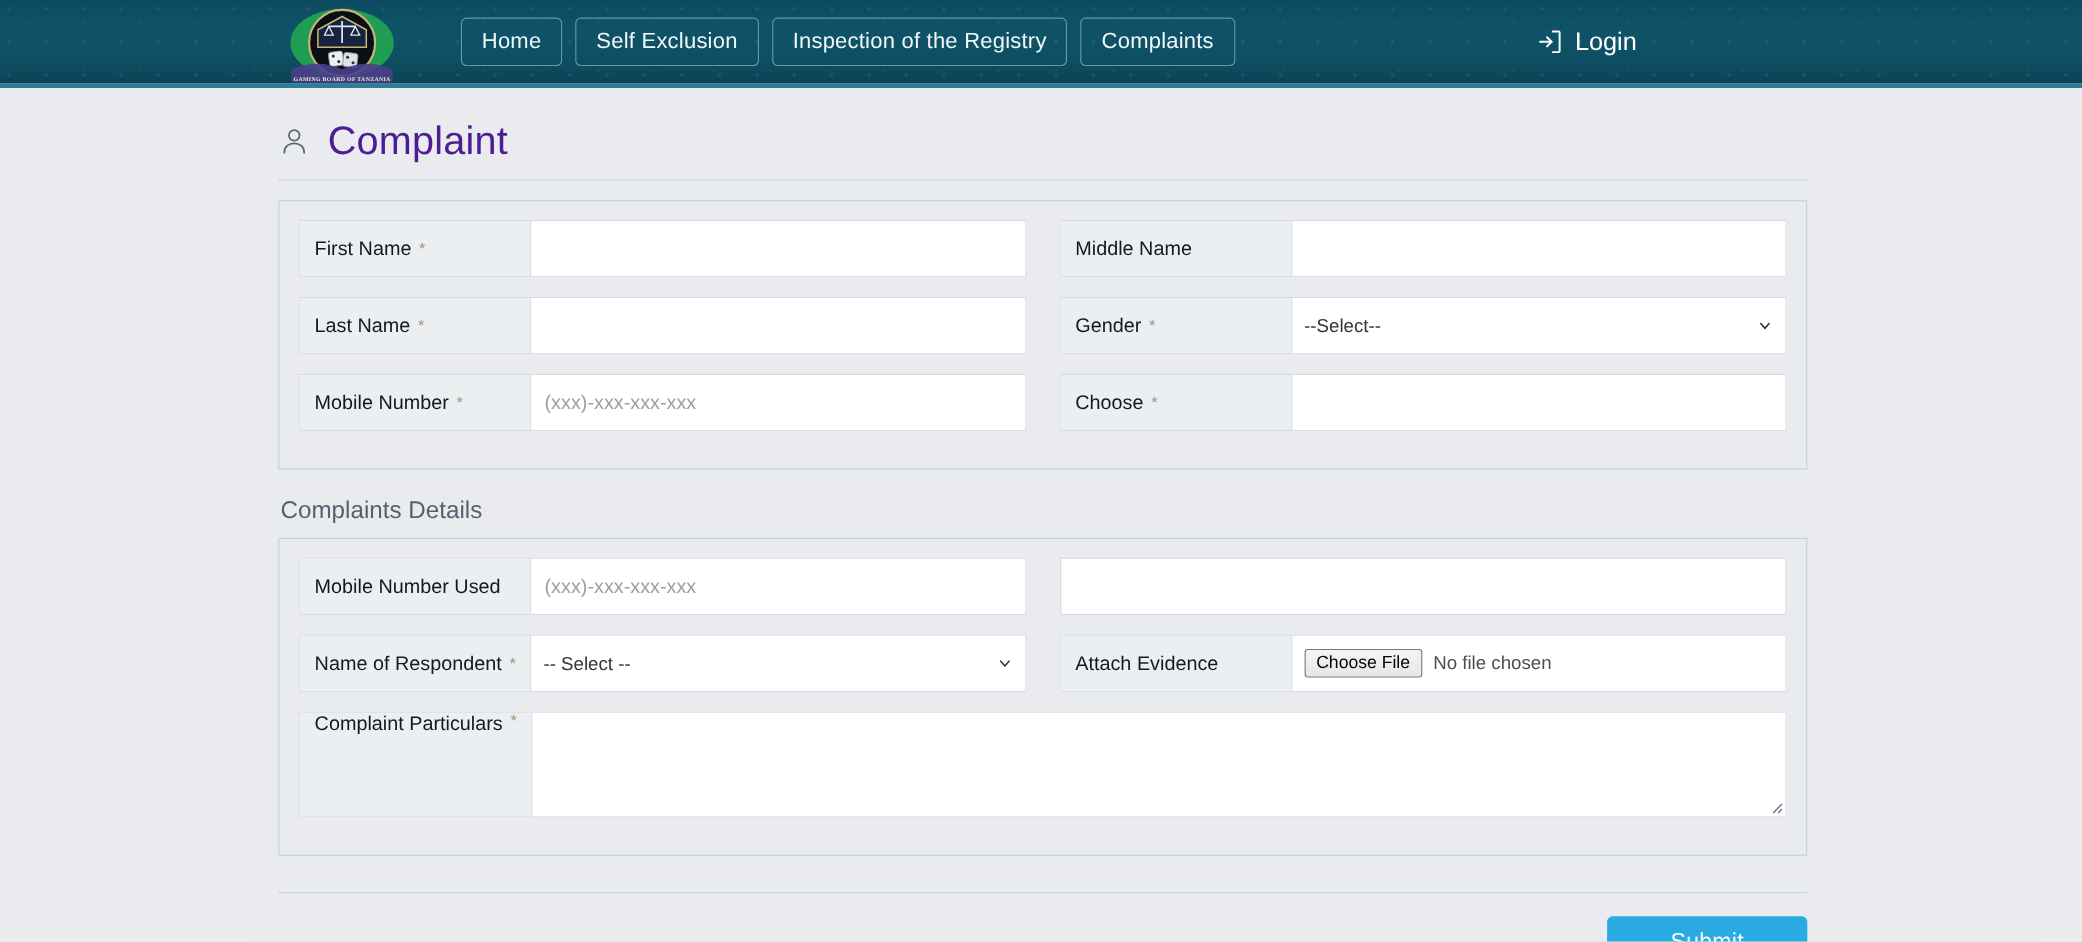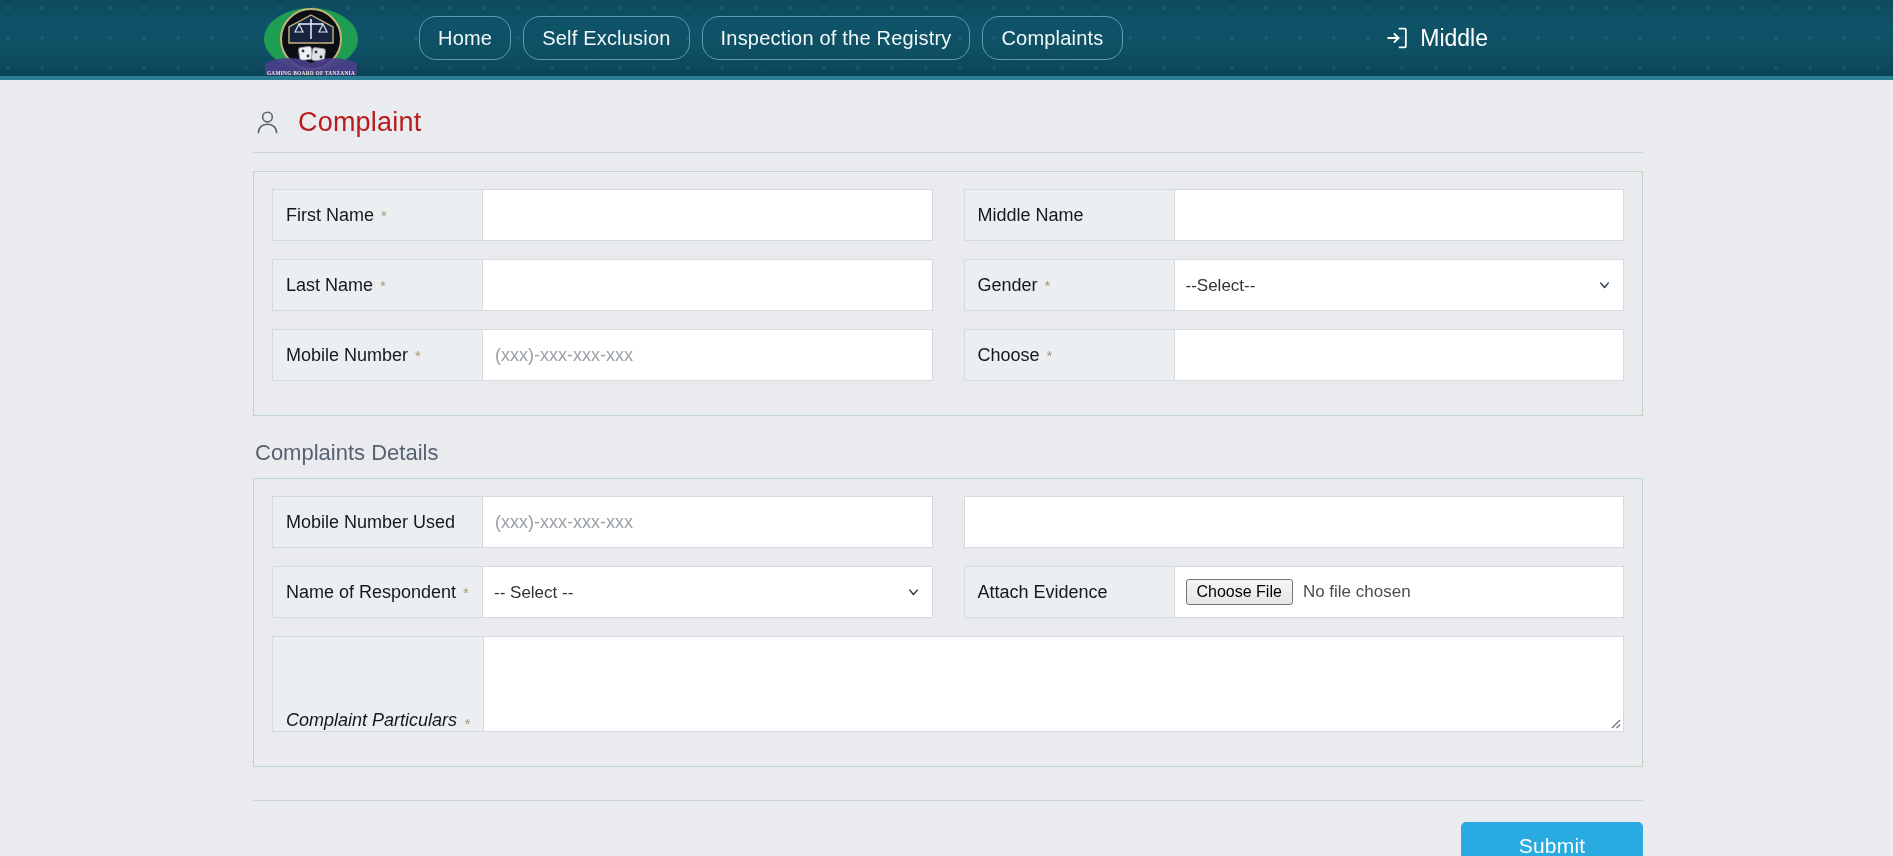--- a/index.html
+++ b/index.html
@@ -67,21 +67,21 @@
     gap: 12px;
     align-items: center;
   }
   .nav-btn {
     display: inline-flex;
     align-items: center;
     justify-content: center;
     height: 44px;
     padding: 0 18px;
     border: 1px solid #5d9cae;
-    border-radius: 17px;
+    border-radius: 5px;
     color: #f2f7f9;
     font-size: 20px;
     letter-spacing: .2px;
     background: transparent;
     cursor: pointer;
     white-space: nowrap;
     font-family: "Liberation Sans", sans-serif;
   }
 
   
@@ -116,22 +116,22 @@
 
   
   .page-title-row {
     display: flex;
     align-items: center;
     gap: 16px;
     padding: 12px 0 14px 0;
   }
   .user-outline-icon { display: block; }
   .page-title {
-    font-size: 27px;
-    color: #b91c1c;
+    font-size: 36px;
+    color: #4c1d95;
     font-weight: 400;
     letter-spacing: .2px;
   }
   .title-divider {
     height: 1px;
     background: #c8d4d1;
     width: 100%;
     margin-bottom: 18px;
   }
 
@@ -170,21 +170,21 @@
     background: #eceff1;
     border-right: 1px solid #d4dade;
     display: flex;
     align-items: center;
     padding: 0 13px;
     font-size: 18px;
     color: #16181a;
     white-space: nowrap;
     font-weight: 400;
   }
-  .field.tall .field-label { align-items: flex-end; font-style: italic; }
+  .field.tall .field-label { align-items: flex-start; }
   .req {
     color: #a89574;
     font-size: 15px;
     margin-left: 7px;
     line-height: 1;
   }
 
   .field-control {
     flex: 1 1 auto;
     min-width: 0;
@@ -339,21 +339,21 @@
       <button class="nav-btn">Inspection of the Registry</button>
       <button class="nav-btn">Complaints</button>
     </nav>
 
     <div class="login-area">
       <svg class="login-icon" width="25" height="25" viewBox="0 0 24 24" fill="none" stroke="#ffffff" stroke-width="1.7" stroke-linecap="round" stroke-linejoin="round">
         <path d="M14 3 H19 a1 1 0 0 1 1 1 V20 a1 1 0 0 1 -1 1 H14"></path>
         <polyline points="9,16 13,12 9,8"></polyline>
         <line x1="13" y1="12" x2="3" y2="12"></line>
       </svg>
-      <span>Middle</span>
+      <span>Login</span>
     </div>
 
   </div>
 </header>
 
 <div class="page">
   <div class="content">
 
     <div class="page-title-row">
       <svg class="user-outline-icon" width="29" height="29" viewBox="0 0 24 24" fill="none" stroke="#5b6670" stroke-width="1.3" stroke-linecap="round" stroke-linejoin="round">

